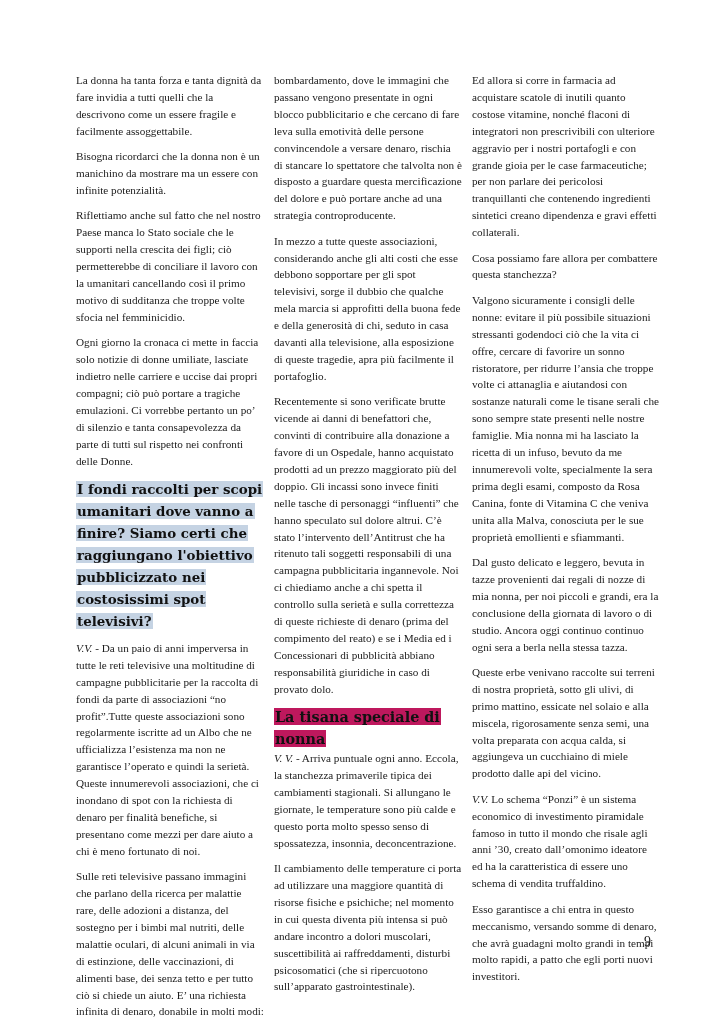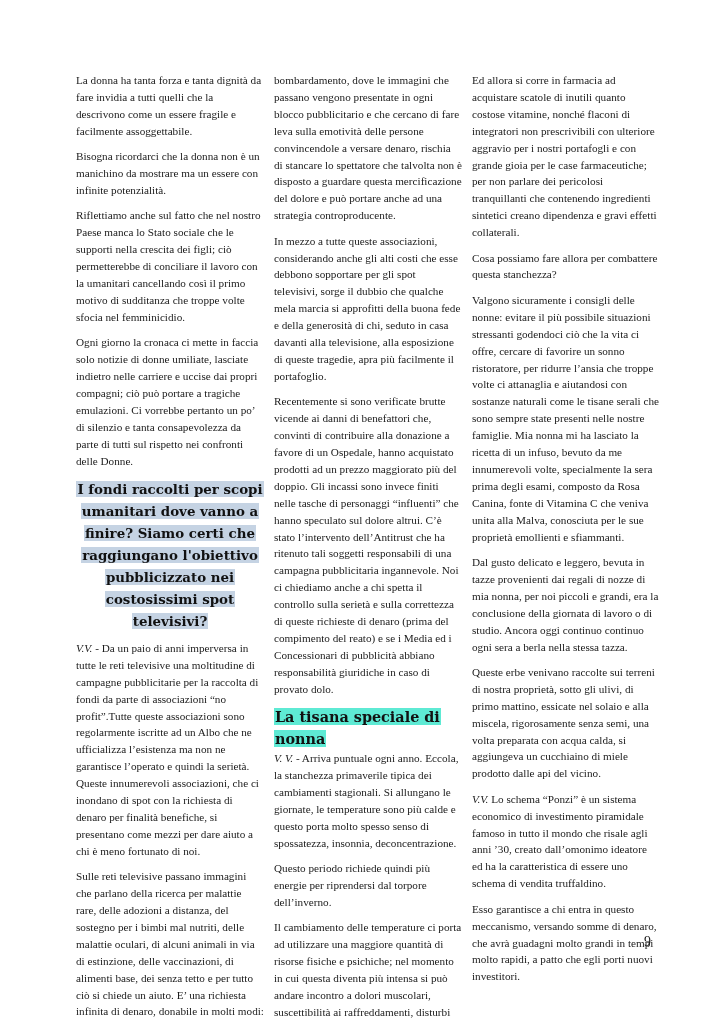--- a/index.html
+++ b/index.html
@@ -4,21 +4,21 @@
 <style>
   html, body { margin:0; padding:0; background:#ffffff; }
   body { width:725px; height:1024px; position:relative; overflow:hidden;
          font-family:"Liberation Serif", serif; color:#1a1a1a; }
   .col { position:absolute; top:72px; width:188px; font-size:11.2px; line-height:16.9px; }
   #c1 { left:76px; }
   #c2 { left:274px; }
   #c3 { left:472px; }
   p { margin:0 0 8.5px 0; }
   .hd { font-family:"DejaVu Serif", serif; font-weight:bold; font-size:13.4px; line-height:22px;
-        text-align:center; margin:6px 0 8px 0; color:#111; }
+        margin:6px 0 8px 0; color:#111; }
   .hd span.hl { background:#c5d3e3; -webkit-box-decoration-break:clone; box-decoration-break:clone; padding:0 1px; }
   .hd-left { text-align:left; margin:4px 0 0 0; }
   b.vv { font-style:italic; font-weight:normal; }
   .pagenum { position:absolute; left:644px; top:934px; font-size:14px; }
 </style>
 </head>
 <body>
 
 <div class="col" id="c1">
   <p>La donna ha tanta forza e tanta dignità da fare invidia a tutti quelli che la descrivono come un essere fragile e facilmente assoggettabile.</p>
@@ -27,23 +27,22 @@
   <p>Ogni giorno la cronaca ci mette in faccia solo notizie di donne umiliate, lasciate indietro nelle carriere e uccise dai propri compagni; ciò può portare a tragiche emulazioni. Ci vorrebbe pertanto un po’ di silenzio e tanta consapevolezza da parte di tutti sul rispetto nei confronti delle Donne.</p>
   <div class="hd"><span class="hl" style="background: rgb(197, 211, 227);">I fondi raccolti per scopi umanitari dove vanno a finire? Siamo certi che raggiungano l'obiettivo pubblicizzato nei costosissimi spot televisivi?</span></div>
   <p><b class="vv">V.V.</b><span> - Da un paio di anni imperversa in tutte le reti televisive una moltitudine di campagne pubblicitarie per la raccolta di fondi da parte di associazioni “no profit”.Tutte queste associazioni sono regolarmente iscritte ad un Albo che ne ufficializza l’esistenza ma non ne garantisce l’operato e quindi la serietà. Queste innumerevoli associazioni, che ci inondano di spot con la richiesta di denaro per finalità benefiche, si presentano come mezzi per dare aiuto a chi è meno fortunato di noi.</span></p>
   <p>Sulle reti televisive passano immagini che parlano della ricerca per malattie rare, delle adozioni a distanza, del sostegno per i bimbi mal nutriti, delle malattie oculari, di alcuni animali in via di estinzione, delle vaccinazioni, di alimenti base, dei senza tetto e per tutto ciò si chiede un aiuto. E’ una richiesta infinita di denaro, donabile in molti modi: 9 o 10 Euro al mese, 5 o 8 per mille, 10 Euro una tantum e perfino il lascito testamentario. Il continuo</p>
 </div>
 
 <div class="col" id="c2">
   <p>bombardamento, dove le immagini che passano vengono presentate in ogni blocco pubblicitario e che cercano di fare leva sulla emotività delle persone convincendole a versare denaro, rischia di stancare lo spettatore che talvolta non è disposto a guardare questa mercificazione del dolore e può portare anche ad una strategia controproducente.</p>
   <p>In mezzo a tutte queste associazioni, considerando anche gli alti costi che esse debbono sopportare per gli spot televisivi, sorge il dubbio che qualche mela marcia si approfitti della buona fede e della generosità di chi, seduto in casa davanti alla televisione, alla esposizione di queste tragedie, apra più facilmente il portafoglio.</p>
   <p>Recentemente si sono verificate brutte vicende ai danni di benefattori che, convinti di contribuire alla donazione a favore di un Ospedale, hanno acquistato prodotti ad un prezzo maggiorato più del doppio. Gli incassi sono invece finiti nelle tasche di personaggi “influenti” che hanno speculato sul dolore altrui. C’è stato l’intervento dell’Antitrust che ha ritenuto tali soggetti responsabili di una campagna pubblicitaria ingannevole. Noi ci chiediamo anche a chi spetta il controllo sulla serietà e sulla correttezza di queste richieste di denaro (prima del compimento del reato) e se i Media ed i Concessionari di pubblicità abbiano responsabilità giuridiche in caso di provato dolo.</p>
-  <div class="hd hd-left" style="font-size:14.4px;"><span class="hl" style="background: #5eead4;">La tisana speciale di nonna</span></div>
+  <div class="hd hd-left" style="font-size:14.4px;"><span class="hl" style="background: #be185d;">La tisana speciale di nonna</span></div>
   <p><b class="vv">V. V.</b><span> - Arriva puntuale ogni anno. Eccola, la stanchezza primaverile tipica dei cambiamenti stagionali. Si allungano le giornate, le temperature sono più calde e questo porta molto spesso senso di spossatezza, insonnia, deconcentrazione.</span></p>
-  <p>Questo periodo richiede quindi più energie per riprendersi dal torpore dell’inverno.</p>
   <p>Il cambiamento delle temperature ci porta ad utilizzare una maggiore quantità di risorse fisiche e psichiche; nel momento in cui questa diventa più intensa si può andare incontro a dolori muscolari, suscettibilità ai raffreddamenti, disturbi psicosomatici (che si ripercuotono sull’apparato gastrointestinale).</p>
 </div>
 
 <div class="col" id="c3">
   <p>Ed allora si corre in farmacia ad acquistare scatole di inutili quanto costose vitamine, nonché flaconi di integratori non prescrivibili con ulteriore aggravio per i nostri portafogli e con grande gioia per le case farmaceutiche; per non parlare dei pericolosi tranquillanti che contenendo ingredienti sintetici creano dipendenza e gravi effetti collaterali.</p>
   <p>Cosa possiamo fare allora per combattere questa stanchezza?</p>
   <p>Valgono sicuramente i consigli delle nonne: evitare il più possibile situazioni stressanti godendoci ciò che la vita ci offre, cercare di favorire un sonno ristoratore, per ridurre l’ansia che troppe volte ci attanaglia e aiutandosi con sostanze naturali come le tisane serali che sono sempre state presenti nelle nostre famiglie. Mia nonna mi ha lasciato la ricetta di un infuso, bevuto da me innumerevoli volte, specialmente la sera prima degli esami, composto da Rosa Canina, fonte di Vitamina C che veniva unita alla Malva, conosciuta per le sue proprietà emollienti e sfiammanti.</p>
   <p>Dal gusto delicato e leggero, bevuta in tazze provenienti dai regali di nozze di mia nonna, per noi piccoli e grandi, era la conclusione della giornata di lavoro o di studio. Ancora oggi continuo continuo ogni sera a berla nella stessa tazza.</p>
   <p>Queste erbe venivano raccolte sui terreni di nostra proprietà, sotto gli ulivi, di primo mattino, essicate nel solaio e alla miscela, rigorosamente senza semi, una volta preparata con acqua calda, si aggiungeva un cucchiaino di miele prodotto dalle api del vicino.</p>
   <p><b class="vv">V.V.</b><span> Lo schema “Ponzi” è un sistema economico di investimento piramidale famoso in tutto il mondo che risale agli anni ’30, creato dall’omonimo ideatore ed ha la caratteristica di essere uno schema di vendita truffaldino.</span></p>

